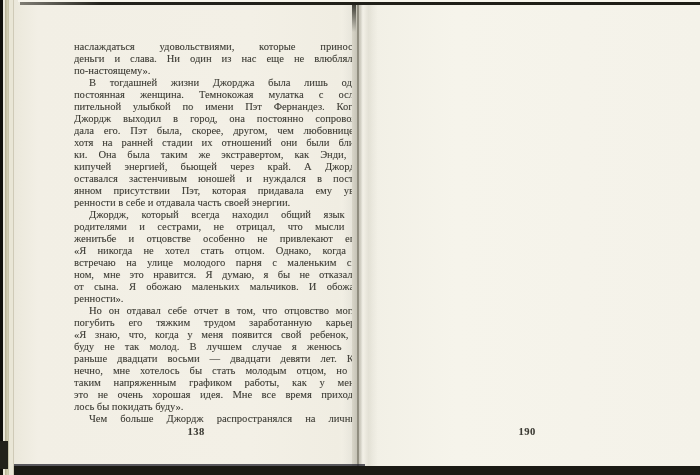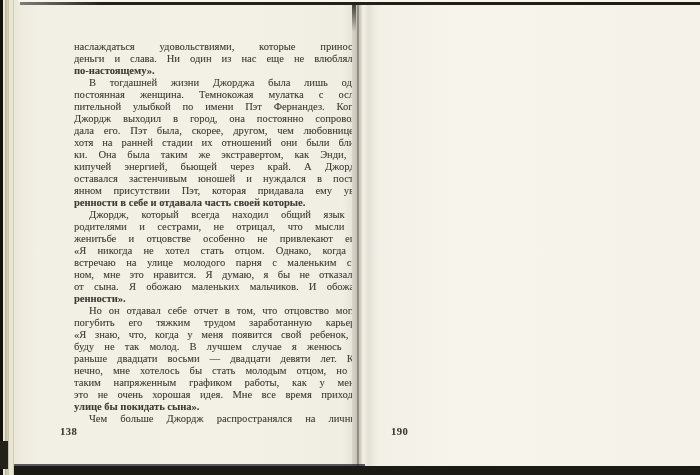--- a/index.html
+++ b/index.html
@@ -55,26 +55,26 @@
   
   .text-block {
     position: absolute; top: 41px;
     font-size: 10.5px; line-height: 12px;
     color: #3d3c35;
     text-shadow: 0.3px 0.3px 0.5px rgba(70,68,58,0.30);
   }
   #left-text  { left: 60px;  width: 288px; }
   .line { text-align: justify; text-align-last: justify; white-space: normal; }
   .line.indent { text-indent: 15px; }
-  .line.para-end { text-align-last: left; font-weight: bold; }
+  .line.para-end { text-align-last: left; }
 
   .page-number {
     position: absolute; top: 426px;
     font-size: 10.5px; font-weight: bold; letter-spacing: 0.5px;
-    color: #3d3c35; 
+    color: #3d3c35; text-align: center;
     text-shadow: 0.3px 0.3px 0.5px rgba(70,68,58,0.30);
   }
   #left-page-number  { left: 60px;  width: 272px; }
   #right-page-number { left: 391px; width: 272px; }
 </style>
 </head>
 <body>
 
 <div class="scan">
 
@@ -86,38 +86,38 @@
         <div class="line indent">В тогдашней жизни Джорджа была лишь одна</div>
         <div class="line">постоянная женщина. Темнокожая мулатка с осле-</div>
         <div class="line">пительной улыбкой по имени Пэт Фернандез. Когда</div>
         <div class="line">Джордж выходил в город, она постоянно сопровож-</div>
         <div class="line">дала его. Пэт была, скорее, другом, чем любовницей,</div>
         <div class="line">хотя на ранней стадии их отношений они были близ-</div>
         <div class="line">ки. Она была таким же экстравертом, как Энди, с</div>
         <div class="line">кипучей энергией, бьющей через край. А Джордж</div>
         <div class="line">оставался застенчивым юношей и нуждался в посто-</div>
         <div class="line">янном присутствии Пэт, которая придавала ему уве-</div>
-        <div class="line para-end">ренности в себе и отдавала часть своей которые.</div>
+        <div class="line para-end">ренности в себе и отдавала часть своей энергии.</div>
         <div class="line indent">Джордж, который всегда находил общий язык с</div>
         <div class="line">родителями и сестрами, не отрицал, что мысли о</div>
         <div class="line">женитьбе и отцовстве особенно не привлекают его:</div>
         <div class="line">«Я никогда не хотел стать отцом. Однако, когда я</div>
         <div class="line">встречаю на улице молодого парня с маленьким сы-</div>
         <div class="line">ном, мне это нравится. Я думаю, я бы не отказался</div>
         <div class="line">от сына. Я обожаю маленьких мальчиков. И обожаю</div>
         <div class="line para-end">ренности».</div>
         <div class="line indent">Но он отдавал себе отчет в том, что отцовство могло</div>
         <div class="line">погубить его тяжким трудом заработанную карьеру.</div>
         <div class="line">«Я знаю, что, когда у меня появится свой ребенок, я</div>
         <div class="line">буду не так молод. В лучшем случае я женюсь не</div>
         <div class="line">раньше двадцати восьми — двадцати девяти лет. Ко-</div>
         <div class="line">нечно, мне хотелось бы стать молодым отцом, но с</div>
         <div class="line">таким напряженным графиком работы, как у меня,</div>
         <div class="line">это не очень хорошая идея. Мне все время приходи-</div>
-        <div class="line para-end">улице бы покидать сына».</div>
+        <div class="line para-end">лось бы покидать буду».</div>
         <div class="line indent">Чем больше Джордж распространялся на личные</div>
       </div>
   </div>
 
   <div class="page page-right">
     
   </div>
 
   <div class="page-number" id="left-page-number">138</div>
   <div class="page-number" id="right-page-number">190</div>

